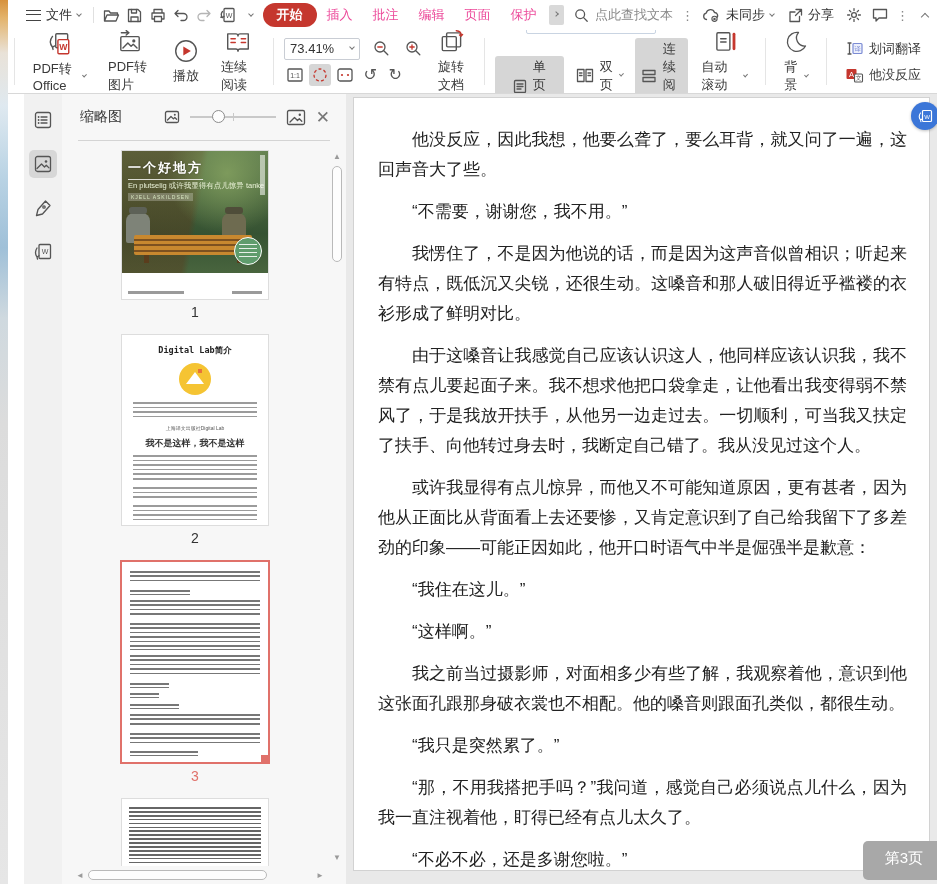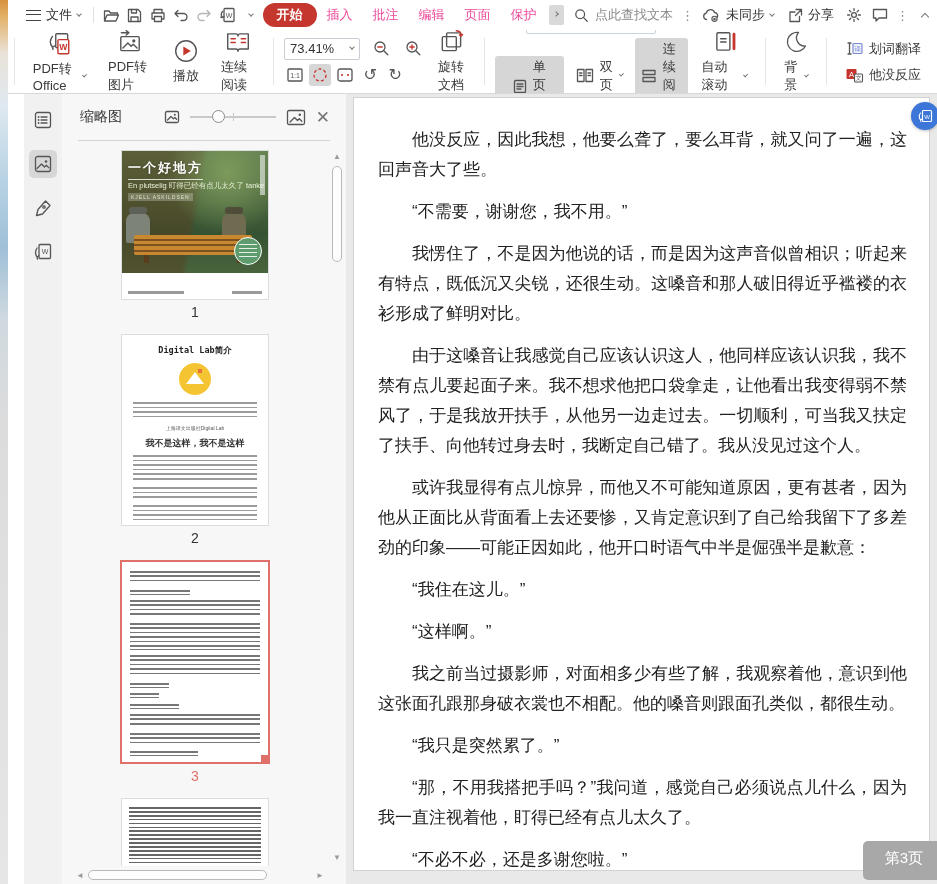--- a/index.html
+++ b/index.html
@@ -481,21 +481,21 @@
         <span class="closex">✕</span>
       </div>
       <div class="headrule"></div>
 
       <div class="thumblist">
 
         <div>
           <div class="thumb t-cover">
             <div class="coverart">
               <span class="cover-title">一个好地方</span>
-              <span class="cover-sub">En plutselig 盯得已经有点儿太久了 tanke</span>
+              <span class="cover-sub">En plutselig 或许我显得有点儿惊异 tanke</span>
               <span class="cover-author">KJELL ASKILDSEN</span>
               <span class="fig l"></span>
               <span class="fig r"></span>
               <span class="bench"></span>
               <span class="cover-badge"></span>
               <span class="cover-spine"></span>
             </div>
             <span class="cover-caption"></span>
           </div>
           <div class="pagenum">1</div>

